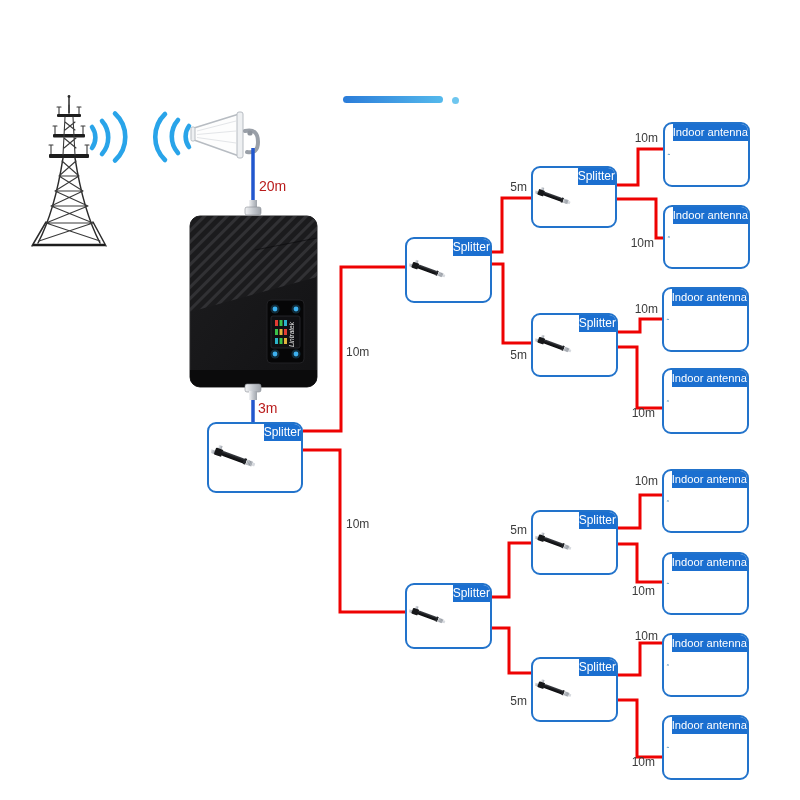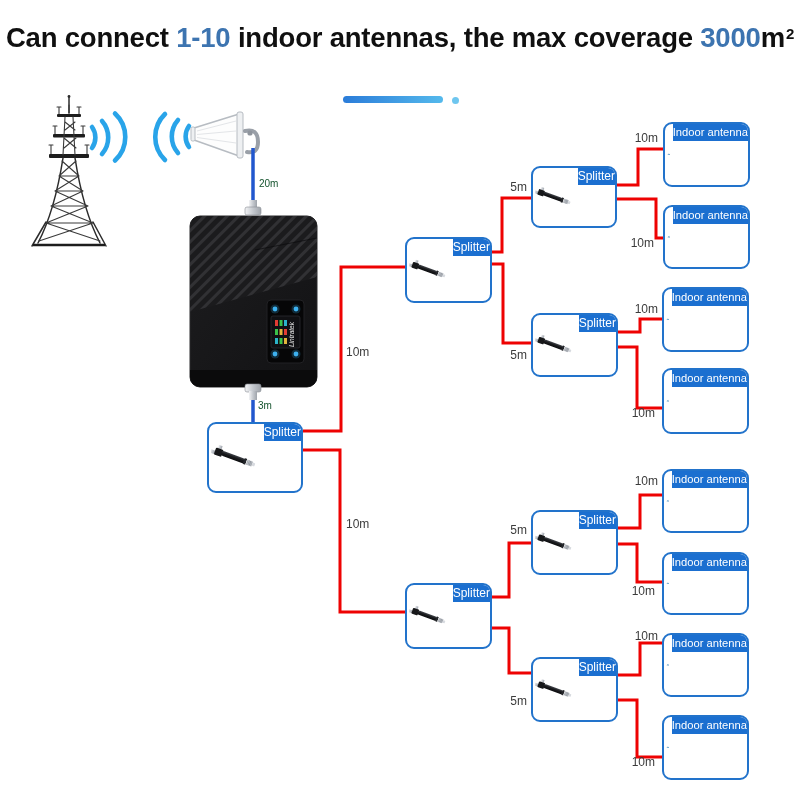--- a/index.html
+++ b/index.html
@@ -26,31 +26,28 @@
         background:#fff;border:2px solid var(--card-border,#2273cb);border-radius:9px;
         box-sizing:border-box;overflow:hidden;text-align:center;}
   .card-body{flex:1;display:flex;align-items:center;justify-content:center;padding:1px 2px;}
   .card-body svg{width:100%;height:100%;}
   .card-label{height:17px;flex:0 0 17px;background:var(--card-bar,#1b6fd0);color:#fff;
         display:flex;align-items:center;justify-content:center;
         font-size:12px;line-height:17px;white-space:nowrap;}
   .card-label.small-label{font-size:11.2px;}
   
   .cab-label{position:absolute;z-index:3;font-size:12px;color:#3c3c3c;white-space:nowrap;}
-  .cab-label.big{font-size:10px;color:#14532d;}
+  .cab-label.big{font-size:14px;color:#b91c1c;}
   .cab-label.r{width:30px;text-align:right;}
 </style>
 </head>
 <body>
 
 <div class="stage">
 
-  <div class="title">
-    <span>Can connect </span><span class="accent">1-10</span><span> indoor antennas, the max coverage </span><span class="accent">3000</span><span>m</span><sup class="unit-sup">2</sup>
-  </div>
   <div class="dash"></div>
   <div class="dot"></div>
 
   <svg class="diagram-art" width="800" height="800" viewBox="0 0 800 800">
     <defs>
       <linearGradient id="sg" x1="0" y1="0" x2="1" y2="0">
         <stop offset="0" stop-color="#f2f3f5"></stop>
           <stop offset="0.5" stop-color="#c4c8ce"></stop>
           <stop offset="1" stop-color="#9fa4ab"></stop>
       </linearGradient>

